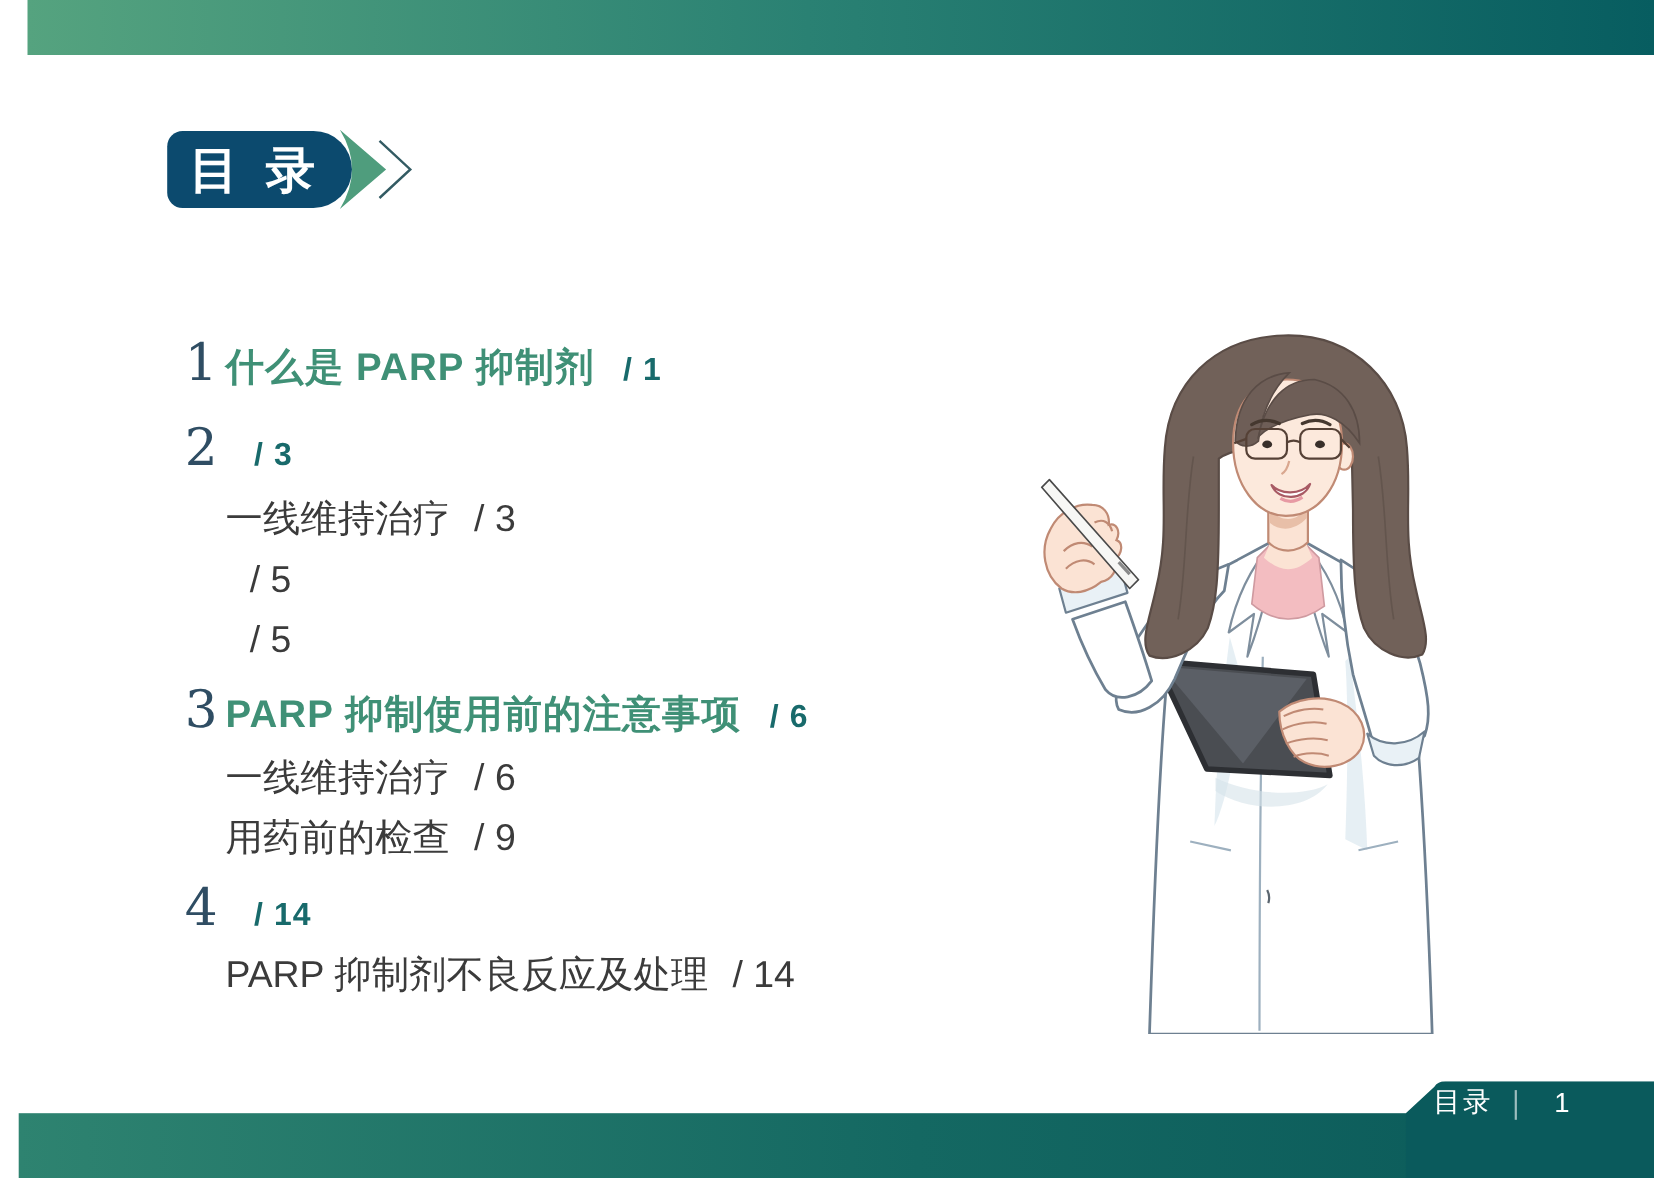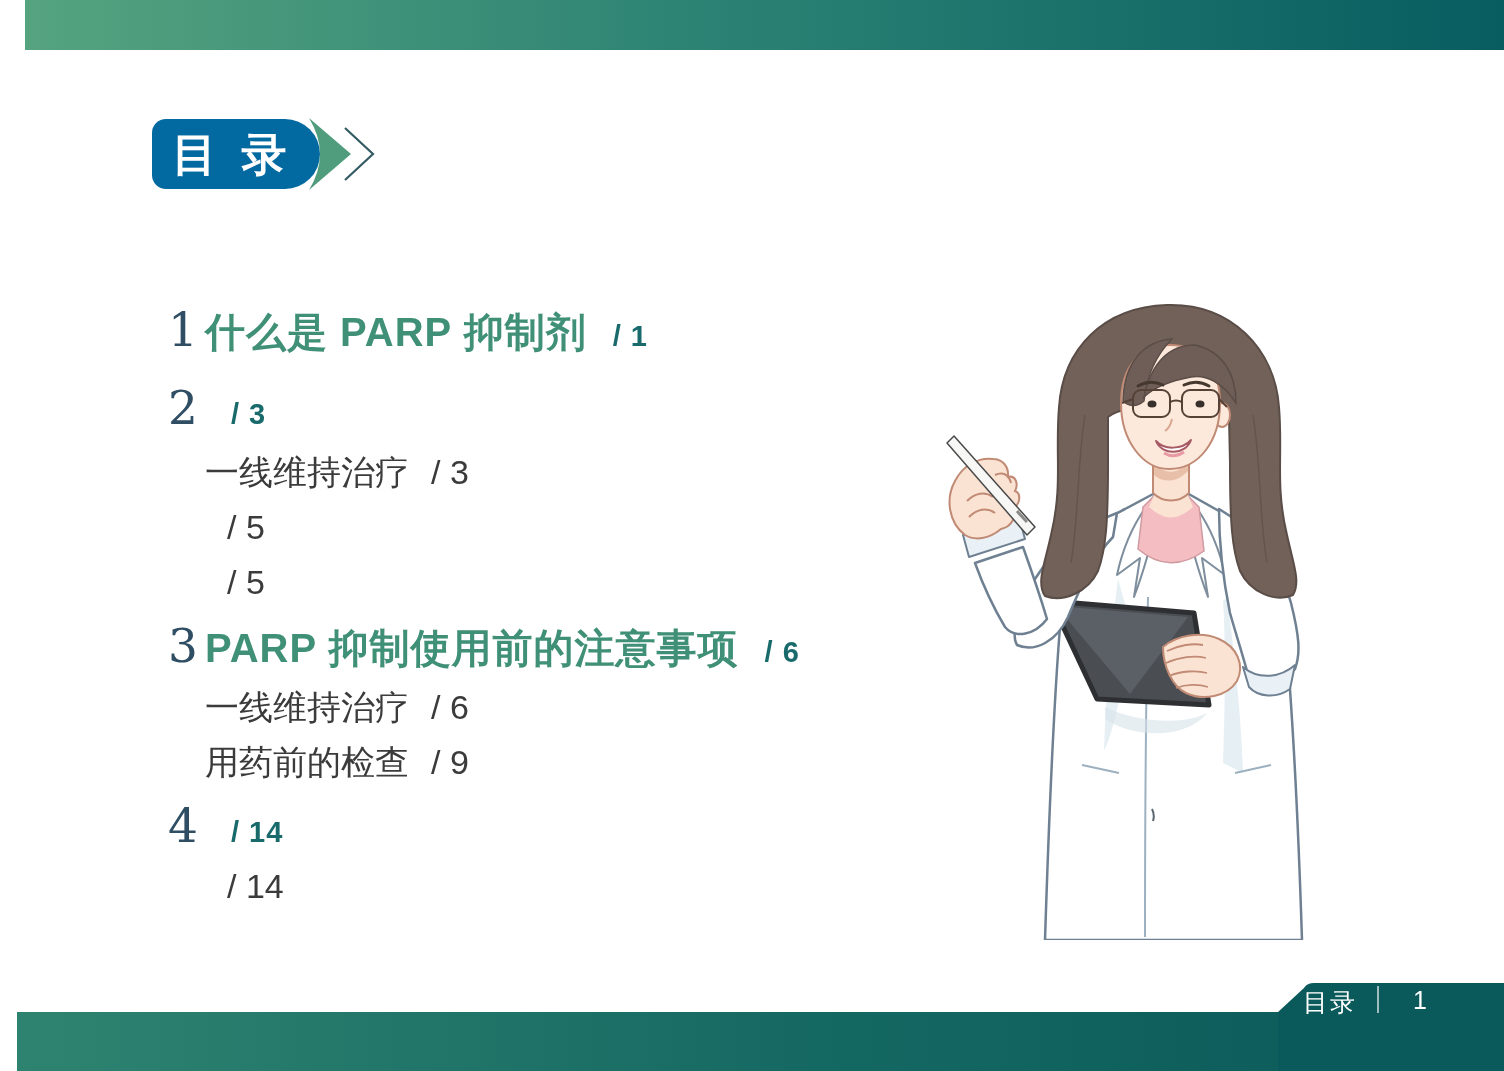--- a/index.html
+++ b/index.html
@@ -9,48 +9,48 @@
     -webkit-font-smoothing:antialiased;
   }
   
   .top-bar{
     position:absolute;left:25px;right:0;top:0;height:50px;
     background:linear-gradient(90deg,#55a37f 0%,#2a8173 48%,#075d60 100%);
   }
   
   .badge{
     position:absolute;left:152px;top:119px;width:168px;height:70px;
-    background:#0369a1;border-radius:14px 35px 35px 14px;
+    background:#0c4a6e;border-radius:14px 35px 35px 14px;
     display:flex;align-items:center;padding-left:20px;box-sizing:border-box;
   }
   .badge-text{
     color:#ffffff;font-size:45px;font-weight:700;letter-spacing:6px;line-height:1;
     white-space:pre;
   }
   .badge-arrows{position:absolute;left:303px;top:116px;width:78px;height:76px;}
   
   .row{position:absolute;display:flex;align-items:baseline;white-space:nowrap;}
   .sec{left:168px;}
   .num{
     font-family:"DejaVu Serif","Liberation Serif",serif;
     font-weight:400;font-size:47px;line-height:1;color:#2f4d63;width:37px;flex:0 0 auto;
   }
-  .title{font-weight:700;font-size:40px;color:#3f9076;letter-spacing:1px;line-height:1.2;}
+  .title{font-weight:700;font-size:35px;color:#3f9076;letter-spacing:1px;line-height:1.2;}
   .pg{font-weight:700;font-size:29px;color:#186a6b;margin-left:26px;letter-spacing:1px;}
   .sub{left:205px;font-size:34px;color:#3b3b3b;line-height:1.2;}
   .pg2{margin-left:22px;color:#3b3b3b;}
   
   .bottom-bar{
     position:absolute;left:17px;right:0;top:1012px;height:59px;
     background:linear-gradient(90deg,#2e8370 0%,#146862 55%,#0a5959 100%);
   }
   .footer-tab{position:absolute;right:0;top:983px;width:226px;height:88px;}
   .footer-text{
     position:absolute;left:1303px;top:986px;height:32px;
-    display:flex;align-items:flex-start;color:#ffffff;
+    display:flex;align-items:flex-end;color:#ffffff;
   }
   .footer-label{font-size:25px;letter-spacing:2px;}
   .footer-divider{
     width:2px;height:27px;background:rgba(255,255,255,0.6);
     margin-left:20px;flex:0 0 auto;
   }
   .footer-page{font-size:25px;margin-left:34px;}
   
   .doctor{position:absolute;left:905px;top:295px;width:430px;height:645px;}
 </style>
@@ -105,20 +105,21 @@
     <span>用药前的检查</span>
     <span class="pg2">/ 9</span>
   </div>
 
   <div class="row sec" style="top:802px">
     <span class="num">4</span>
     <span class="pg">/ 14</span>
   </div>
 
   <div class="row sub" style="top:866px">
+    <span>PARP 抑制剂不良反应及处理</span>
     <span class="pg2">/ 14</span>
   </div>
 
 </div>
 
 <svg class="doctor" viewBox="0 0 430 645" aria-hidden="true">
 
   <g>
     <path d="M 140,645 C 144,520 148,420 155,332 C 160,272 182,232 220,214 L 250,198 L 282,198 L 314,216 C 354,234 374,274 380,332 C 388,420 393,520 397,645 Z" fill="#ffffff" stroke="#6e8091" stroke-width="2.5" stroke-linejoin="round"></path>
     <path d="M 213,284 C 206,336 201,396 199,456 C 210,434 220,380 226,330 Z" fill="#dce8ef" opacity="0.7"></path>

